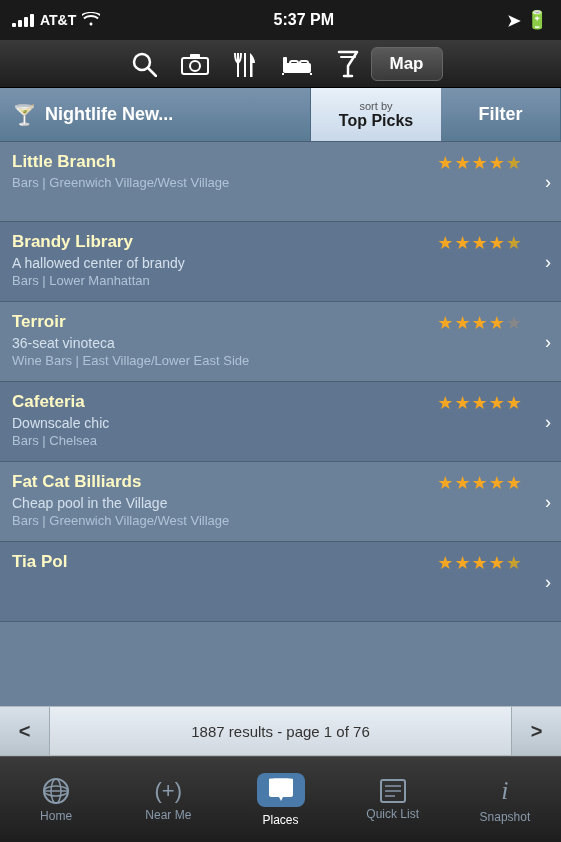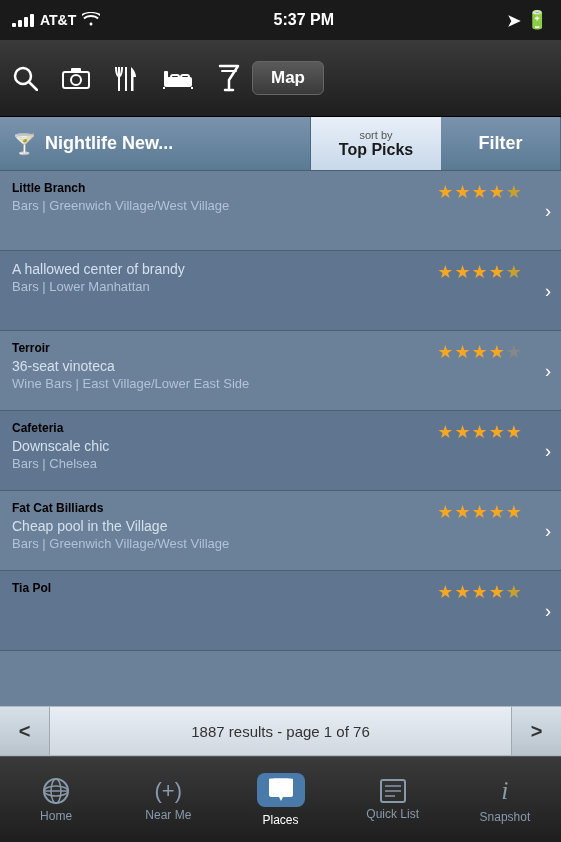--- a/index.html
+++ b/index.html
@@ -22,25 +22,25 @@
       color: #fff;
       font-size: 14px;
       font-weight: 600;
     }
     #status-left { display: flex; align-items: center; gap: 6px; }
     #status-center { font-size: 16px; font-weight: 700; }
     #status-right { display: flex; align-items: center; gap: 6px; }
 
     
     #top-nav {
-      height: 77px;
+      height: 48px;
       background: linear-gradient(to bottom, #3a3a3a, #1e1e1e);
       display: flex;
       align-items: center;
-      justify-content: flex-start;
+      justify-content: center;
       border-bottom: 1px solid #000;
     }
     .nav-icon {
       color: #fff;
       font-size: 22px;
       padding: 8px 12px;
       cursor: pointer;
       display: flex;
       align-items: center;
       justify-content: center;
@@ -113,23 +113,23 @@
       border-bottom: 1px solid #4a6070;
       padding: 10px 44px 10px 12px;
       position: relative;
       cursor: pointer;
       min-height: 80px;
     }
     .result-item:nth-child(even) {
       background: #607590;
     }
     .result-name {
-      font-size: 12px;
+      font-size: 17px;
       font-weight: 700;
-      color: #000000;
+      color: #fef9c3;
       margin-bottom: 3px;
     }
     .result-desc {
       font-size: 14px;
       color: #d4e0ec;
       margin-bottom: 2px;
     }
     .result-meta {
       font-size: 13px;
       color: #b0c4d8;
@@ -337,20 +337,21 @@
     </div>
 
     <div id="results-list">
     <div class="result-item">
       <div class="result-name">Little Branch</div>
       <div class="result-meta">Bars | Greenwich Village/West Village</div>
       <div class="result-stars">★★★★<span style="color:#c8a030">★</span></div>
       <div class="result-chevron">›</div>
     </div>
         <div class="result-item">
+      <div class="result-name">Brandy Library</div>
       <div class="result-desc">A hallowed center of brandy</div>
       <div class="result-meta">Bars | Lower Manhattan</div>
       <div class="result-stars">★★★★<span style="color:#c8a030">★</span></div>
       <div class="result-chevron">›</div>
     </div>
         <div class="result-item">
       <div class="result-name">Terroir</div>
       <div class="result-desc">36-seat vinoteca</div>
       <div class="result-meta">Wine Bars | East Village/Lower East Side</div>
       <div class="result-stars">★★★★<span style="color:#888">★</span></div>

